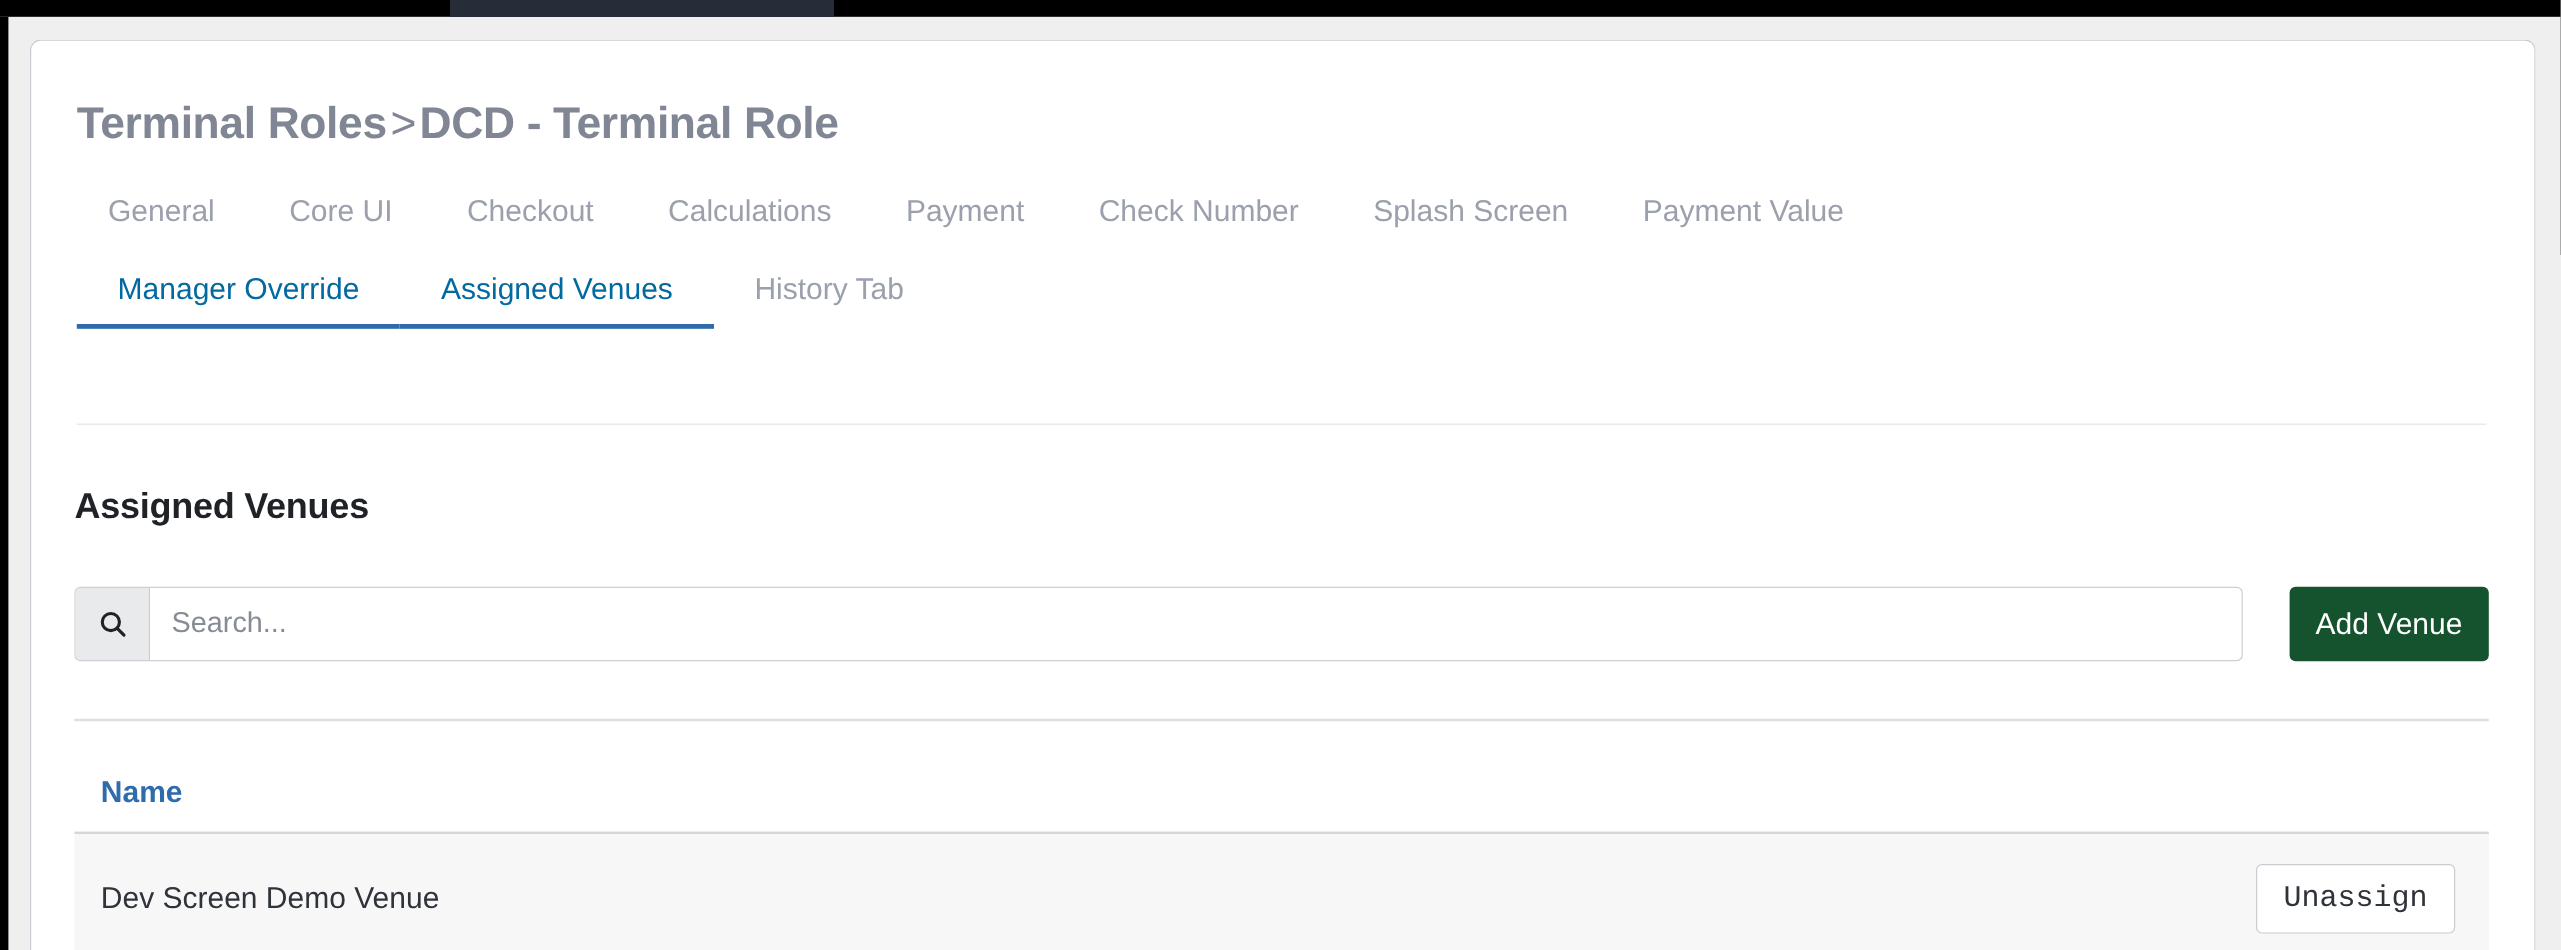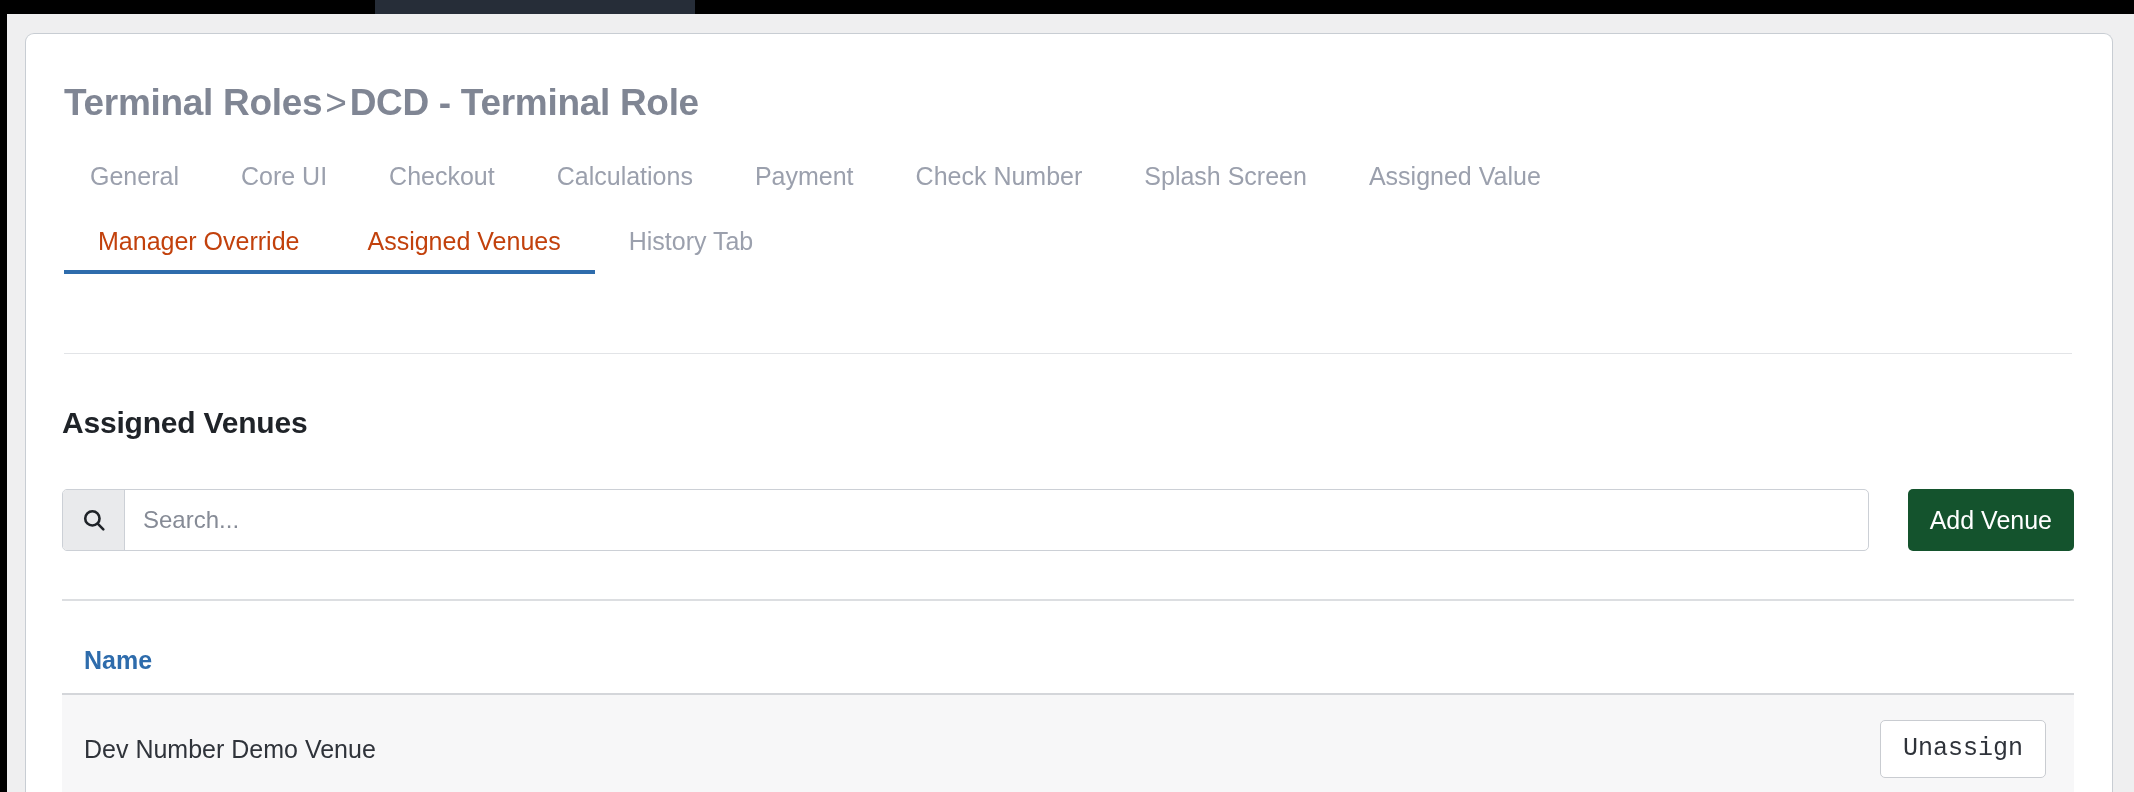--- a/index.html
+++ b/index.html
@@ -98,21 +98,21 @@
     border-bottom: 4px solid transparent;
     box-sizing: border-box;
   }
   .tabrow.row1 .tab { margin-right: 62px; }
   .tabrow.row1 .tab:last-child { margin-right: 0; }
   .tabrow.row2 .tab {
     padding: 0 34px 14px 34px;
     margin-right: 0;
   }
   .tab.active {
-    color: #c2410c;
+    color: #0369a1;
     border-bottom-color: #2e6cac;
   }
   .tabs-underline {
     position: absolute;
     left: 38px;
     top: 319px;
     width: 2008px;
     height: 1px;
     background: #e2e4e7;
   }
@@ -261,21 +261,21 @@
 
       <div class="tabs">
         <div class="tabrow row1">
           <div class="tab">General</div>
           <div class="tab">Core UI</div>
           <div class="tab">Checkout</div>
           <div class="tab">Calculations</div>
           <div class="tab">Payment</div>
           <div class="tab">Check Number</div>
           <div class="tab">Splash Screen</div>
-          <div class="tab">Assigned Value</div>
+          <div class="tab">Payment Value</div>
         </div>
         <div class="tabrow row2">
           <div class="tab active">Manager Override</div>
           <div class="tab active">Assigned Venues</div>
           <div class="tab">History Tab</div>
         </div>
       </div>
       <div class="tabs-underline"></div>
 
       <div class="section-title">Assigned Venues</div>
@@ -293,20 +293,20 @@
         <button class="btn-primary">Add Venue</button>
       </div>
 
       <div class="divider"></div>
 
       <div class="table">
         <div class="thead">
           <div class="th-name">Name</div>
         </div>
         <div class="trow">
-          <div class="td-name">Dev Number Demo Venue</div>
+          <div class="td-name">Dev Screen Demo Venue</div>
           <button class="btn-outline">Unassign</button>
         </div>
       </div>
 
     </div>
   </div>
 </div>
 
 </body></html>

